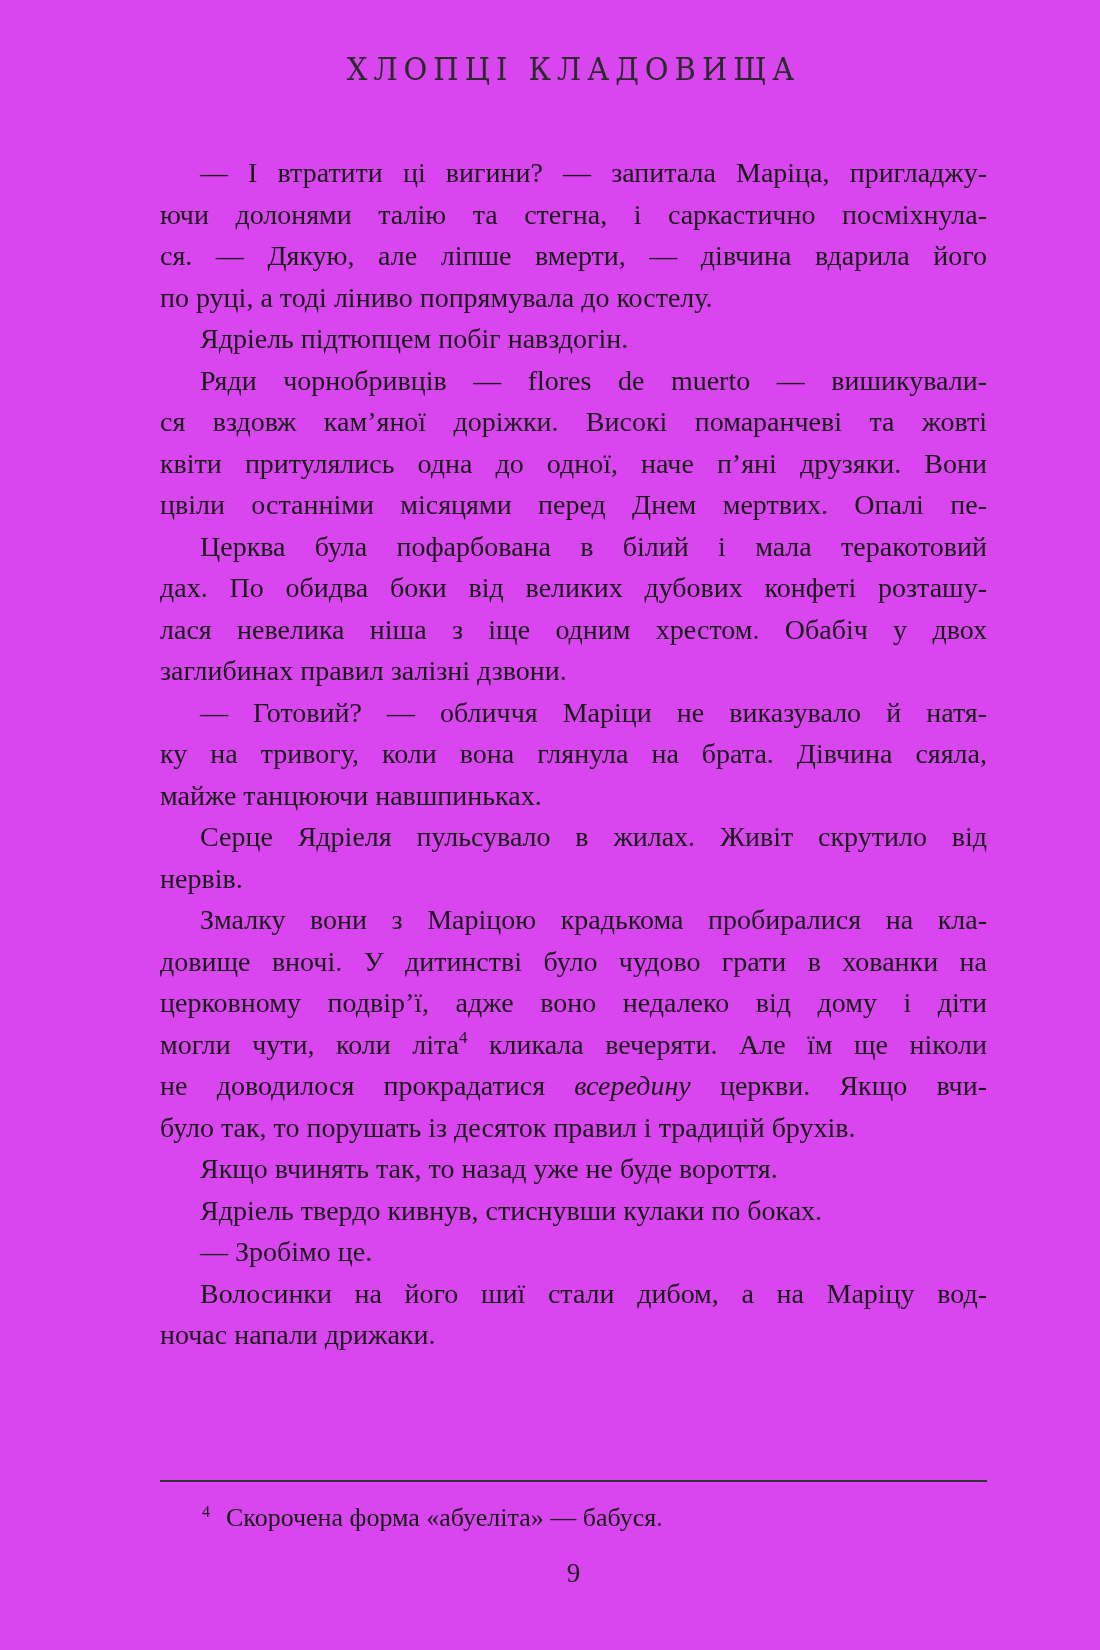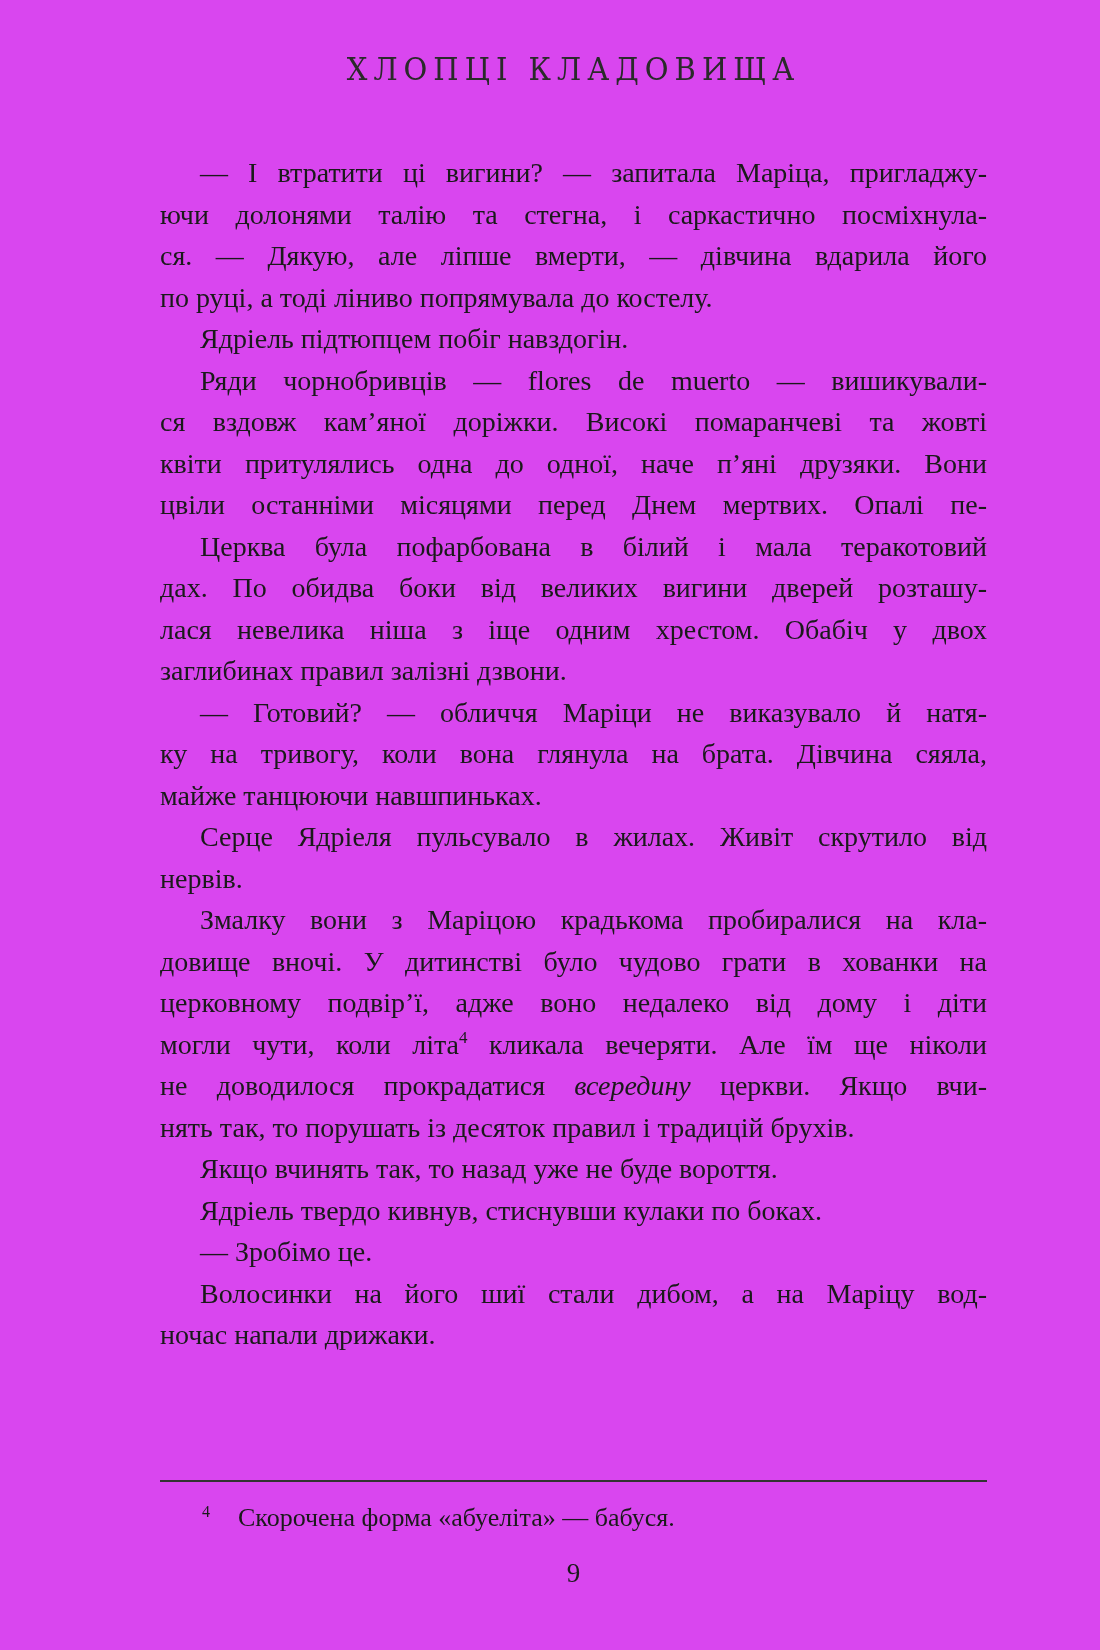--- a/index.html
+++ b/index.html
@@ -75,21 +75,21 @@
     font-size: 26px;
     color: #1a1a1a;
   }
   .fn-marker {
     display: inline-block;
     margin-left: 42px;
     font-size: 16px;
     position: relative;
     top: -9px;
   }
-  .fn-text { margin-left: 28px; }
+  .fn-text { margin-left: 16px; }
   .page-number {
     position: absolute;
     left: 160px;
     top: 1558px;
     width: 827px;
     text-align: center;
     font-size: 27px;
     color: #1a1a1a;
   }
 </style>
@@ -103,34 +103,34 @@
       <div class="line indent just"><span>— І втратити ці вигини? — запитала Маріца, пригладжу-</span></div>
       <div class="line just"><span>ючи долонями талію та стегна, і саркастично посміхнула-</span></div>
       <div class="line just"><span>ся. — Дякую, але ліпше вмерти, — дівчина вдарила його</span></div>
       <div class="line"><span>по руці, а тоді ліниво попрямувала до костелу.</span></div>
       <div class="line indent"><span>Ядріель підтюпцем побіг навздогін.</span></div>
       <div class="line indent just"><span>Ряди чорнобривців — flores de muerto — вишикували-</span></div>
       <div class="line just"><span>ся вздовж кам’яної доріжки. Високі помаранчеві та жовті</span></div>
       <div class="line just"><span>квіти притулялись одна до одної, наче п’яні друзяки. Вони</span></div>
       <div class="line just"><span>цвіли останніми місяцями перед Днем мертвих. Опалі пе-</span></div>
       <div class="line indent just"><span>Церква була пофарбована в білий і мала теракотовий</span></div>
-      <div class="line just"><span>дах. По обидва боки від великих вигини дверей розташу-</span></div>
+      <div class="line just"><span>дах. По обидва боки від великих дубових конфеті розташу-</span></div>
       <div class="line just"><span>лася невелика ніша з іще одним хрестом. Обабіч у двох</span></div>
       <div class="line"><span>заглибинах правил залізні дзвони.</span></div>
       <div class="line indent just"><span>— Готовий? — обличчя Маріци не виказувало й натя-</span></div>
       <div class="line just"><span>ку на тривогу, коли вона глянула на брата. Дівчина сяяла,</span></div>
       <div class="line"><span>майже танцюючи навшпиньках.</span></div>
       <div class="line indent just"><span>Серце Ядріеля пульсувало в жилах. Живіт скрутило від</span></div>
       <div class="line"><span>нервів.</span></div>
       <div class="line indent just"><span>Змалку вони з Маріцою крадькома пробиралися на кла-</span></div>
       <div class="line just"><span>довище вночі. У дитинстві було чудово грати в хованки на</span></div>
       <div class="line just"><span>церковному подвір’ї, адже воно недалеко від дому і діти</span></div>
       <div class="line just"><span>могли чути, коли літа</span><span class="sup">4</span><span> кликала вечеряти. Але їм ще ніколи</span></div>
       <div class="line just"><span>не доводилося прокрадатися </span><span class="italic">всередину</span><span> церкви. Якщо вчи-</span></div>
-      <div class="line"><span>нять так, то порушать із десяток правил і традицій брухів.</span></div>
+      <div class="line"><span>було так, то порушать із десяток правил і традицій брухів.</span></div>
       <div class="line indent"><span>Якщо вчинять так, то назад уже не буде вороття.</span></div>
       <div class="line indent"><span>Ядріель твердо кивнув, стиснувши кулаки по боках.</span></div>
       <div class="line indent"><span>— Зробімо це.</span></div>
       <div class="line indent just"><span>Волосинки на його шиї стали дибом, а на Маріцу вод-</span></div>
       <div class="line"><span>ночас напали дрижаки.</span></div>
     </div>
 
   <div class="footnote-rule"></div>
 
   <div class="footnote">

